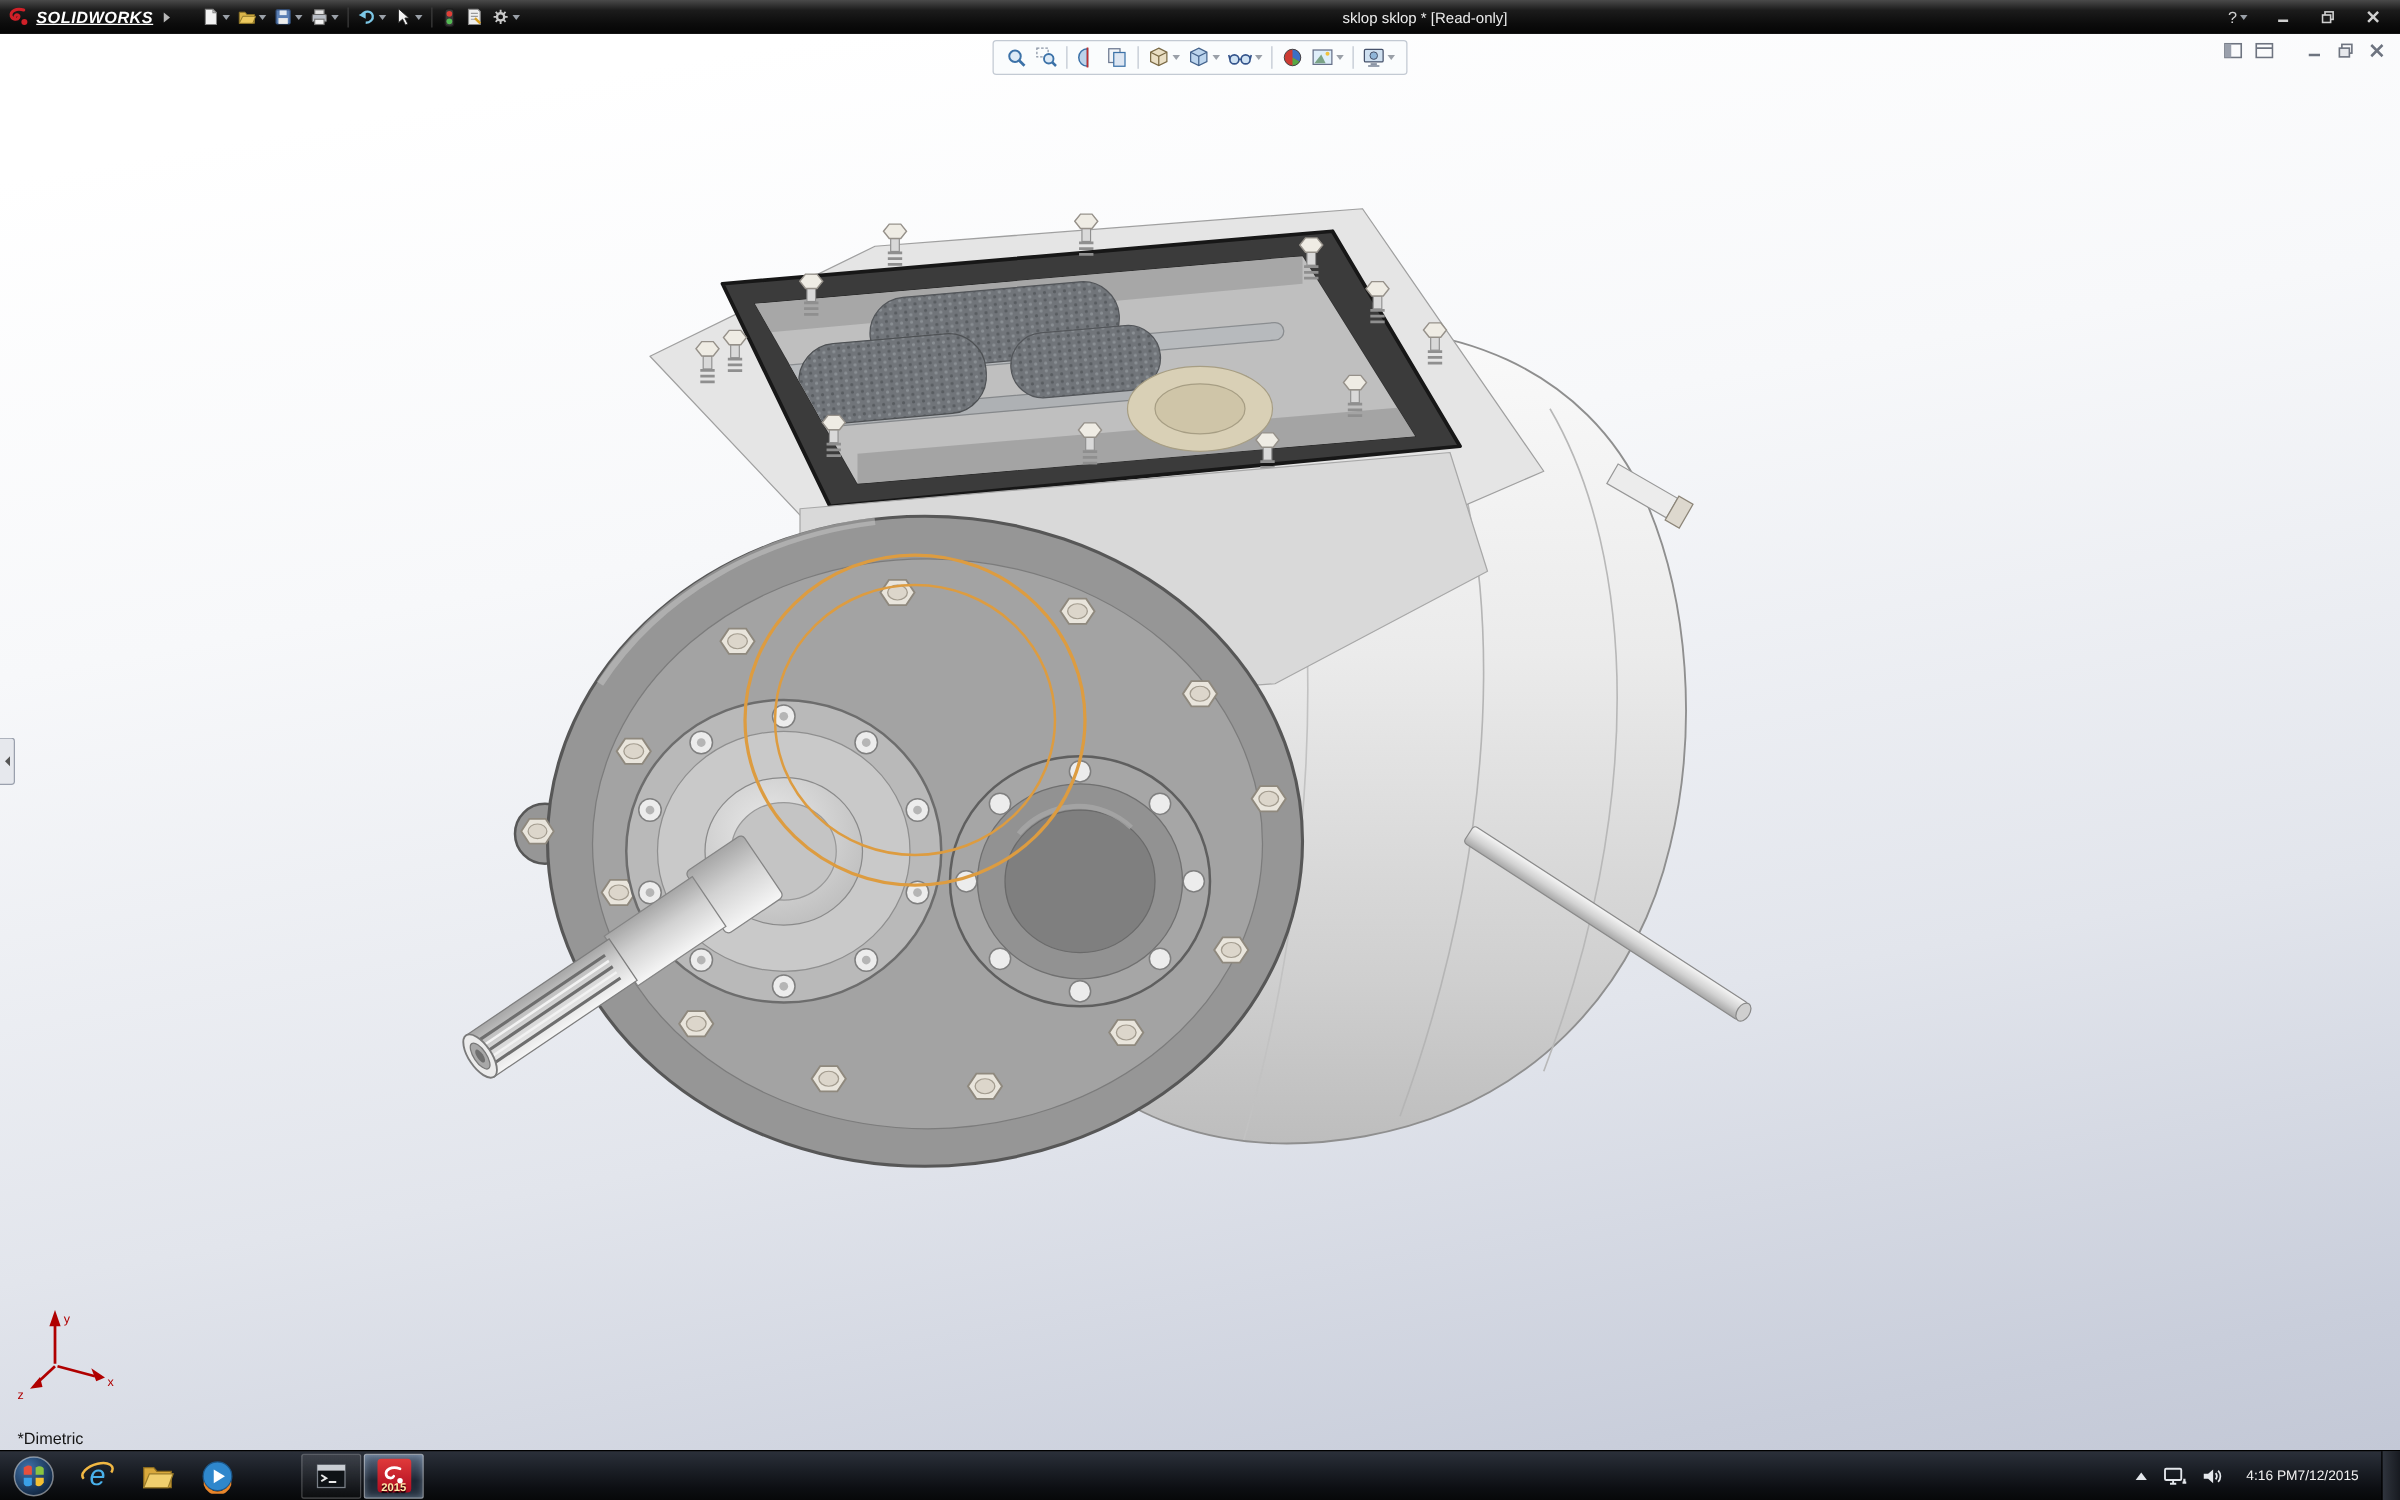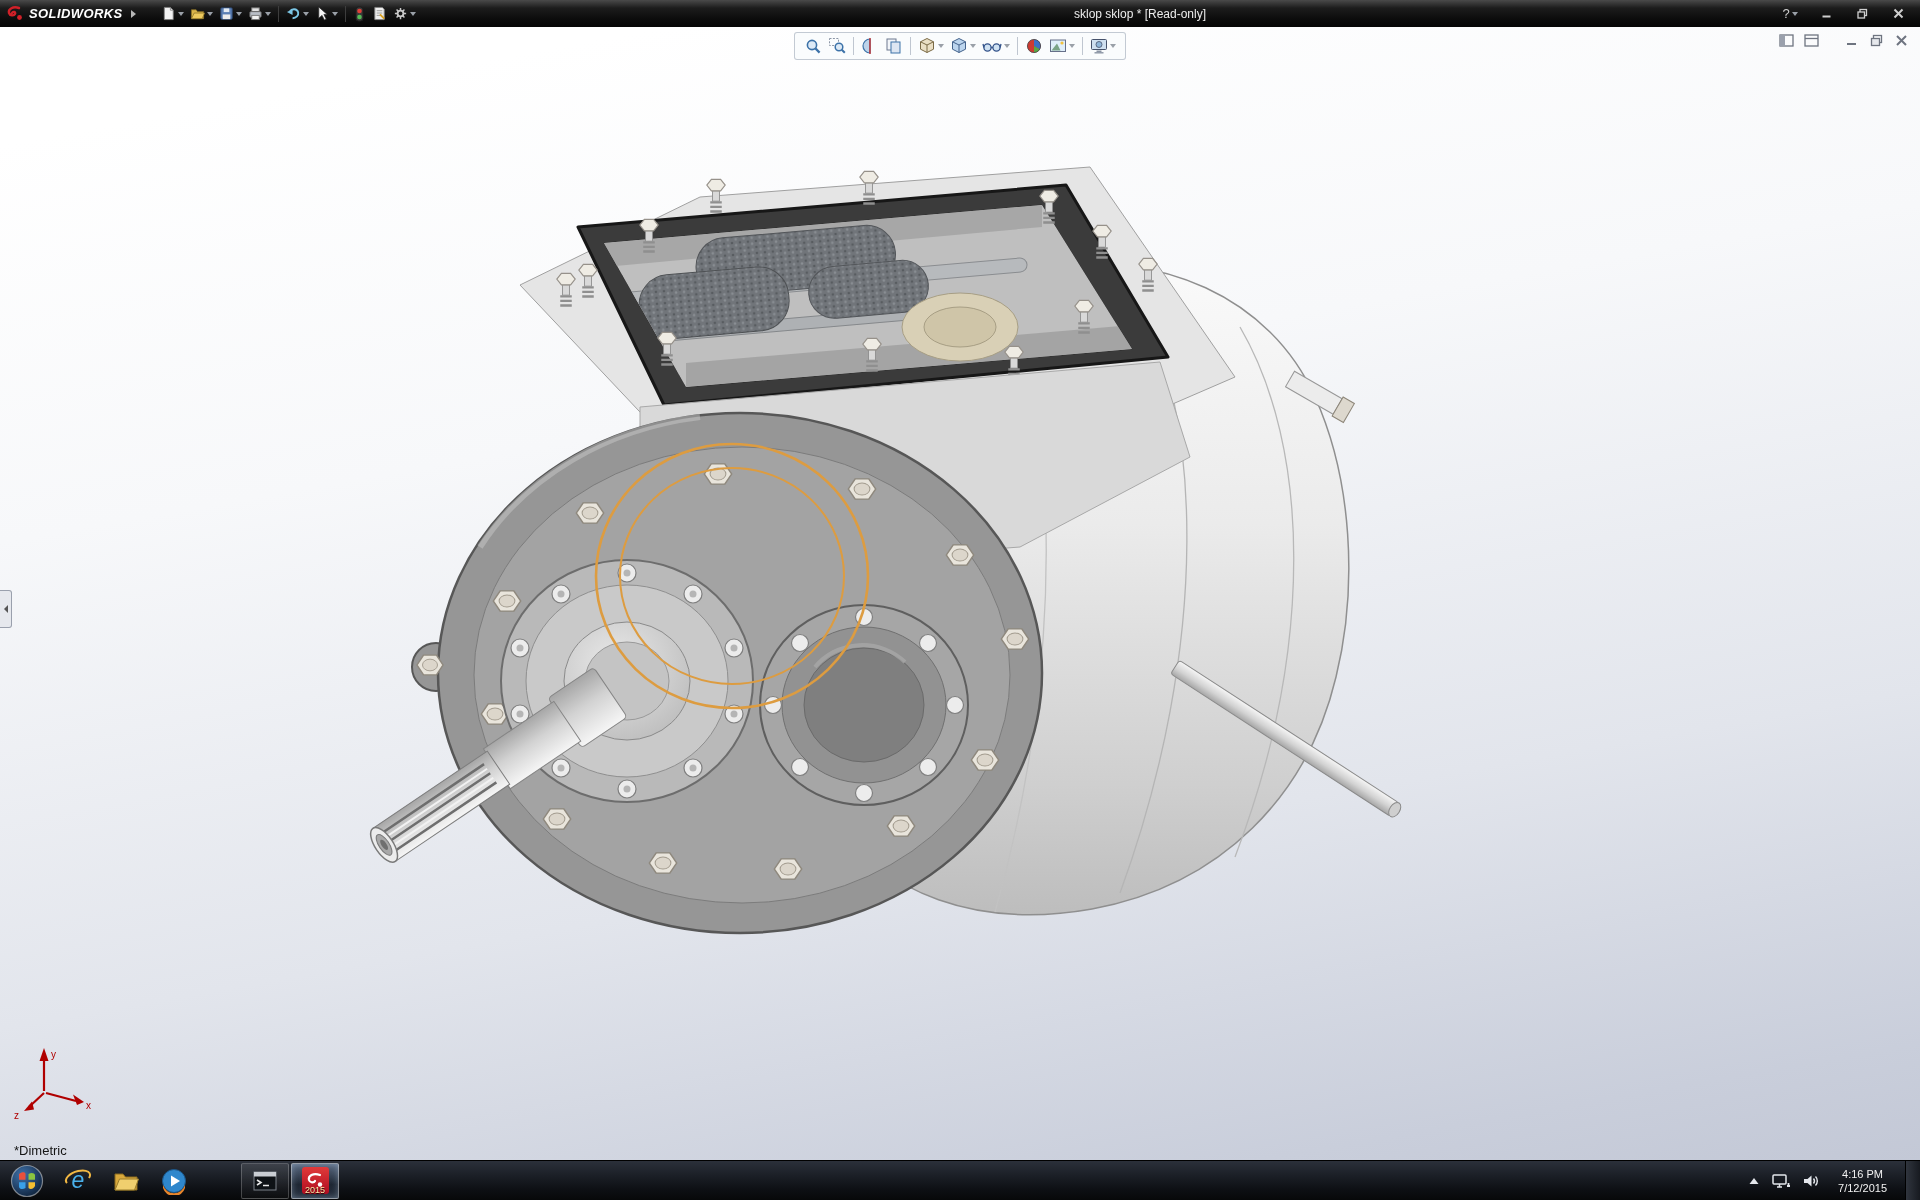--- a/index.html
+++ b/index.html
@@ -4,21 +4,21 @@
 <style>
   html,body{margin:0;padding:0;background:#000;}
   .screen{position:relative;width:1920px;height:1200px;overflow:hidden;
     font-family:"Liberation Sans",sans-serif;-webkit-font-smoothing:antialiased;}
 
   
   .titlebar{position:absolute;top:0;left:0;right:0;height:27px;
     background:linear-gradient(#4a4a4a 0%,#1c1c1c 30%,#0c0c0c 70%,#050505 100%);
     display:flex;align-items:center;color:#ddd;z-index:30;}
   .logo{display:flex;align-items:center;gap:6px;padding:0 8px 0 6px;}
-  .logo-text{font-size:13px;font-weight:bold;color:#fff;letter-spacing:.4px;font-style:italic;}
+  .logo-text{font-size:13px;font-weight:bold;color:#fff;letter-spacing:.4px;font-style:italic;text-decoration:underline;}
   .logo-caret{width:0;height:0;border-left:5px solid #b8b8b8;border-top:4px solid transparent;border-bottom:4px solid transparent;margin-left:2px;}
   .tb-group{display:flex;align-items:center;margin-left:14px;}
   .tb-btn{height:24px;display:flex;align-items:center;padding:0 3px;border-radius:2px;cursor:default;}
   .dd-caret{width:0;height:0;border-top:4px solid #9aa0a8;border-left:3.5px solid transparent;border-right:3.5px solid transparent;margin-left:2px;}
   .tb-sep{width:1px;height:16px;background:#3d3d3d;margin:0 4px;}
   .tb-title{position:absolute;left:1140px;top:0;transform:translateX(-50%);height:27px;
     display:flex;align-items:center;font-size:12px;color:#ececec;white-space:nowrap;}
   .tb-right{margin-left:auto;display:flex;align-items:center;gap:16px;padding-right:12px;}
   .wc{display:flex;align-items:center;justify-content:center;width:20px;height:20px;color:#cfcfcf;font-size:13px;}
 
@@ -45,25 +45,25 @@
   .start-btn{width:54px;height:39px;display:flex;align-items:center;justify-content:center;}
   .tb-app{width:48px;height:39px;display:flex;align-items:center;justify-content:center;position:relative;}
   .tb-app.framed{border:1px solid rgba(255,255,255,.22);background:linear-gradient(rgba(255,255,255,.10),rgba(255,255,255,.02));
     border-radius:2px;height:34px;width:46px;margin:0 1px;}
   .tb-app.active{border:1px solid rgba(255,255,255,.45);
     background:linear-gradient(rgba(170,205,250,.38),rgba(95,135,185,.16) 60%,rgba(140,180,230,.25));
     box-shadow:inset 0 0 6px rgba(200,225,255,.35);}
   .app-gap{width:42px;}
   .sw-icon{width:27px;height:27px;background:linear-gradient(#e03a3a,#b00c20);border-radius:3px;position:relative;
     display:flex;align-items:center;justify-content:center;}
-  .sw-badge{position:absolute;bottom:-1px;right:0;left:0;text-align:center;font-size:9px;font-weight:normal;color:#ffe9a8;
+  .sw-badge{position:absolute;bottom:-1px;right:0;left:0;text-align:center;font-size:9px;font-weight:bold;color:#ffe9a8;
     text-shadow:0 1px 1px #000;line-height:9px;}
   .tray{margin-left:auto;display:flex;align-items:center;gap:11px;height:100%;}
   .tray-icon{display:flex;align-items:center;justify-content:center;}
-  .clock{display:flex;flex-direction:column;align-items:center;justify-content:center;color:#f2f2f2;
+  .clock{display:flex;flex-direction:row;align-items:center;justify-content:center;color:#f2f2f2;
     font-size:11px;line-height:14px;text-align:center;padding:0 7px;}
   .show-desktop{width:14px;height:39px;border-left:1px solid #000;
     background:linear-gradient(90deg,#30353e,#171a20);}
 </style>
 </head>
 <body>
 
 <div class="screen">
 
   <div class="titlebar">

